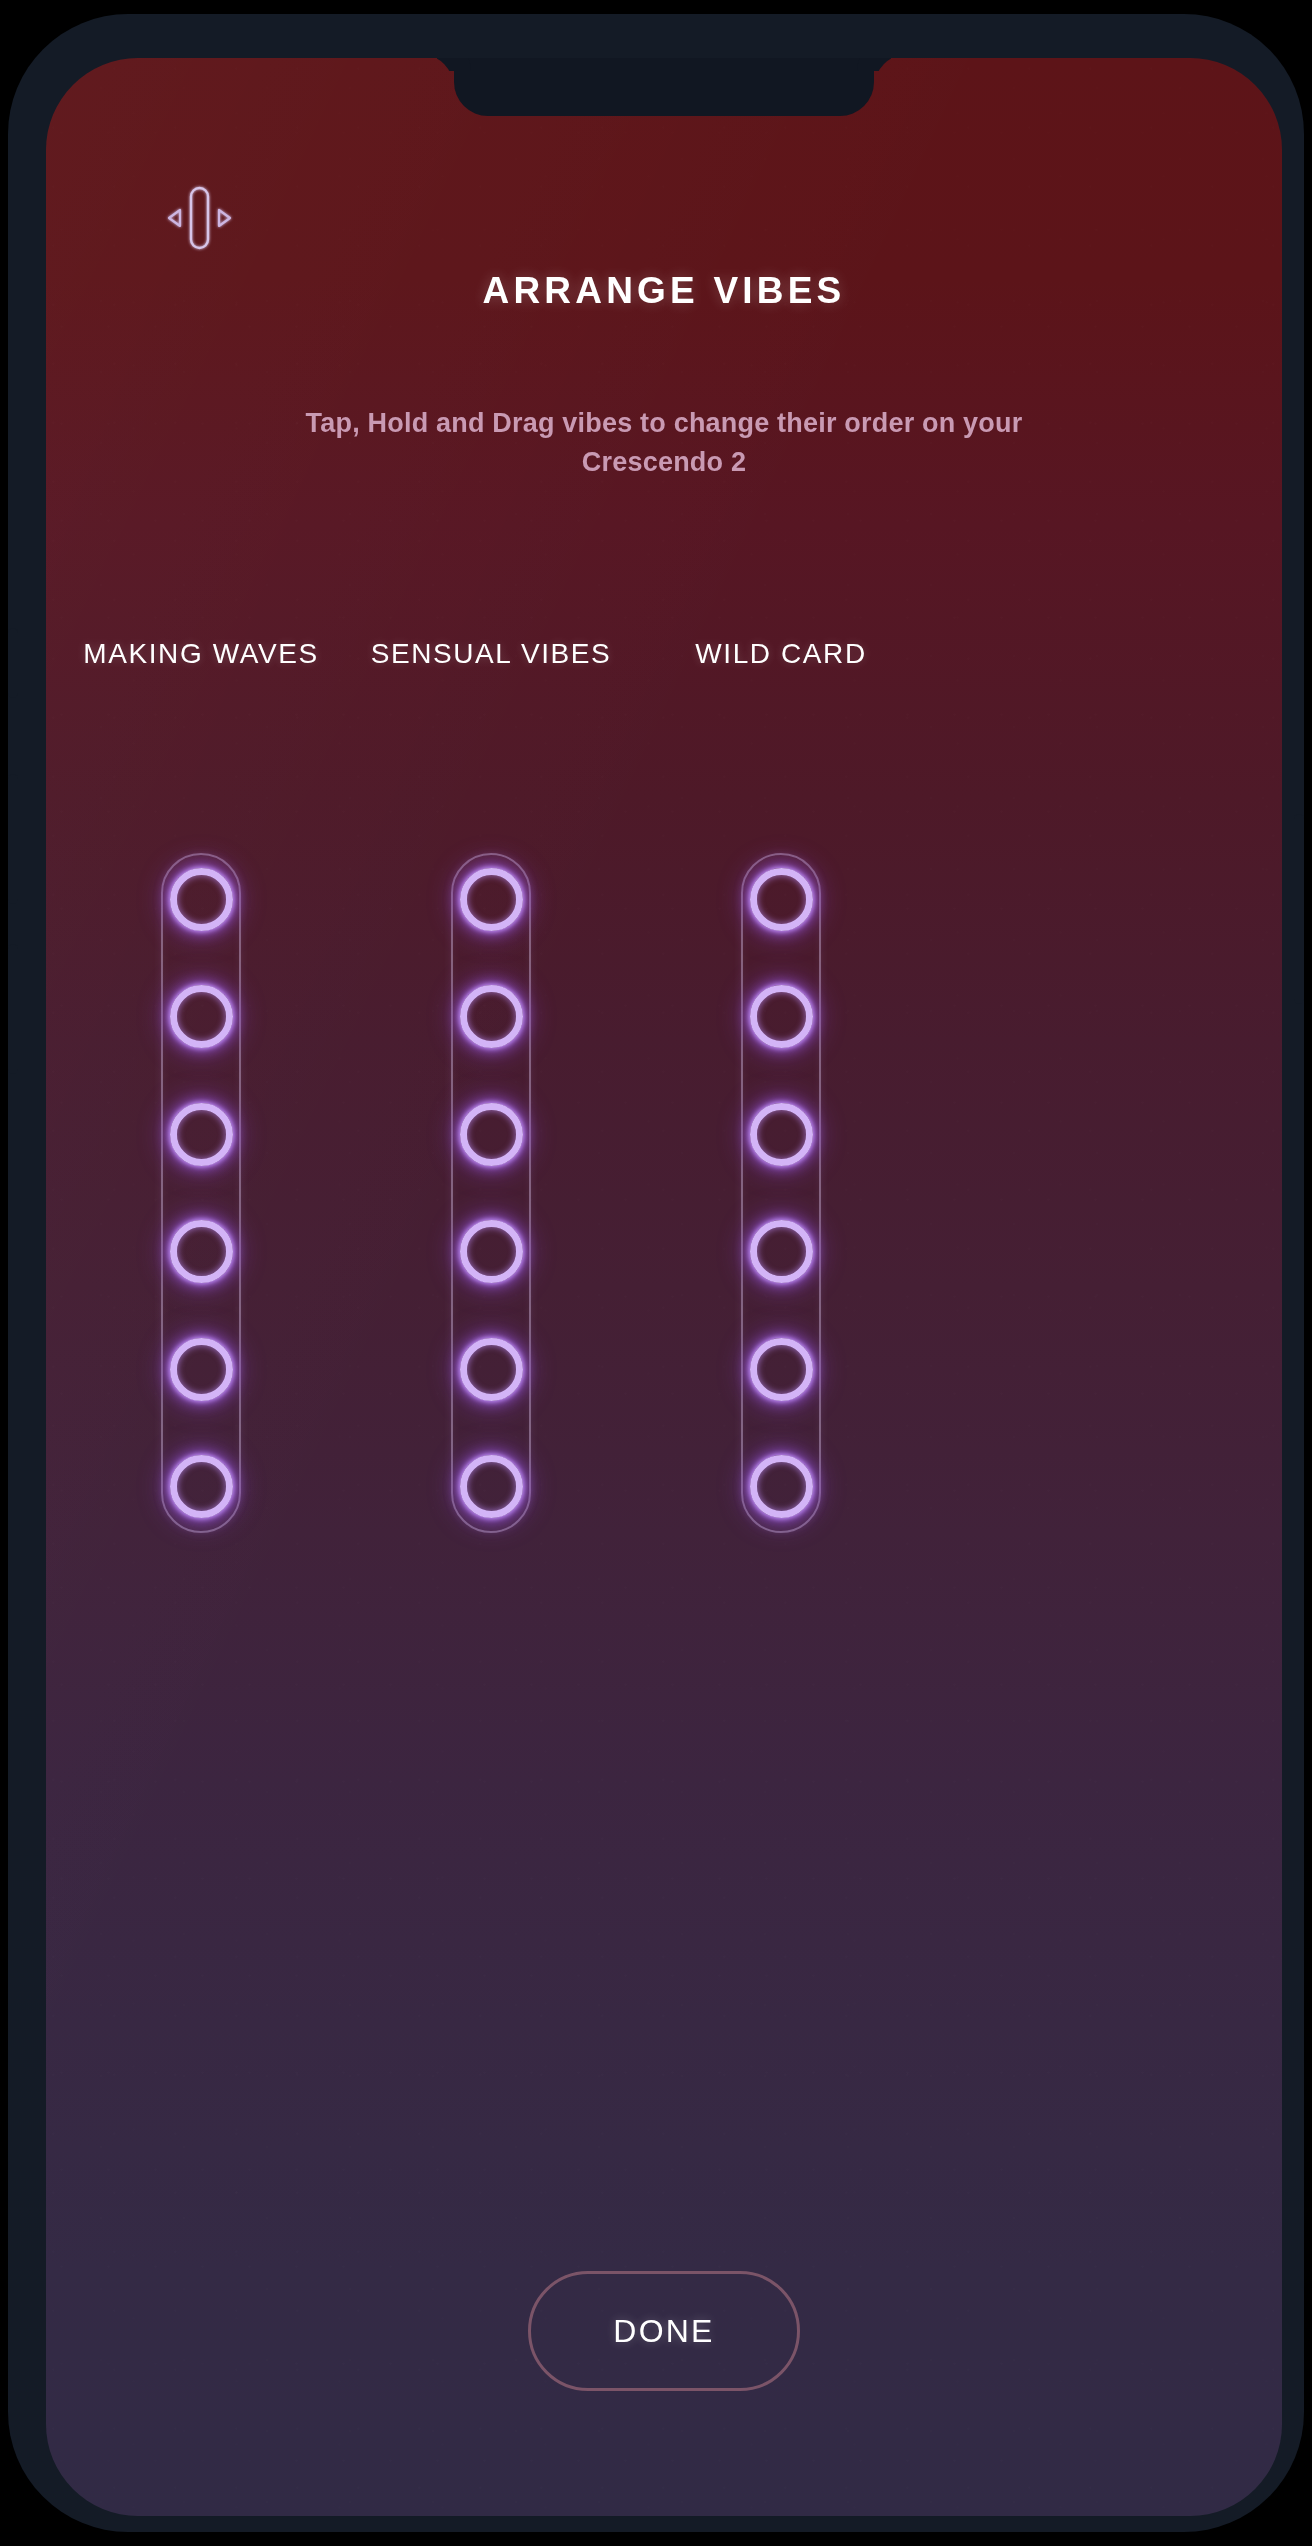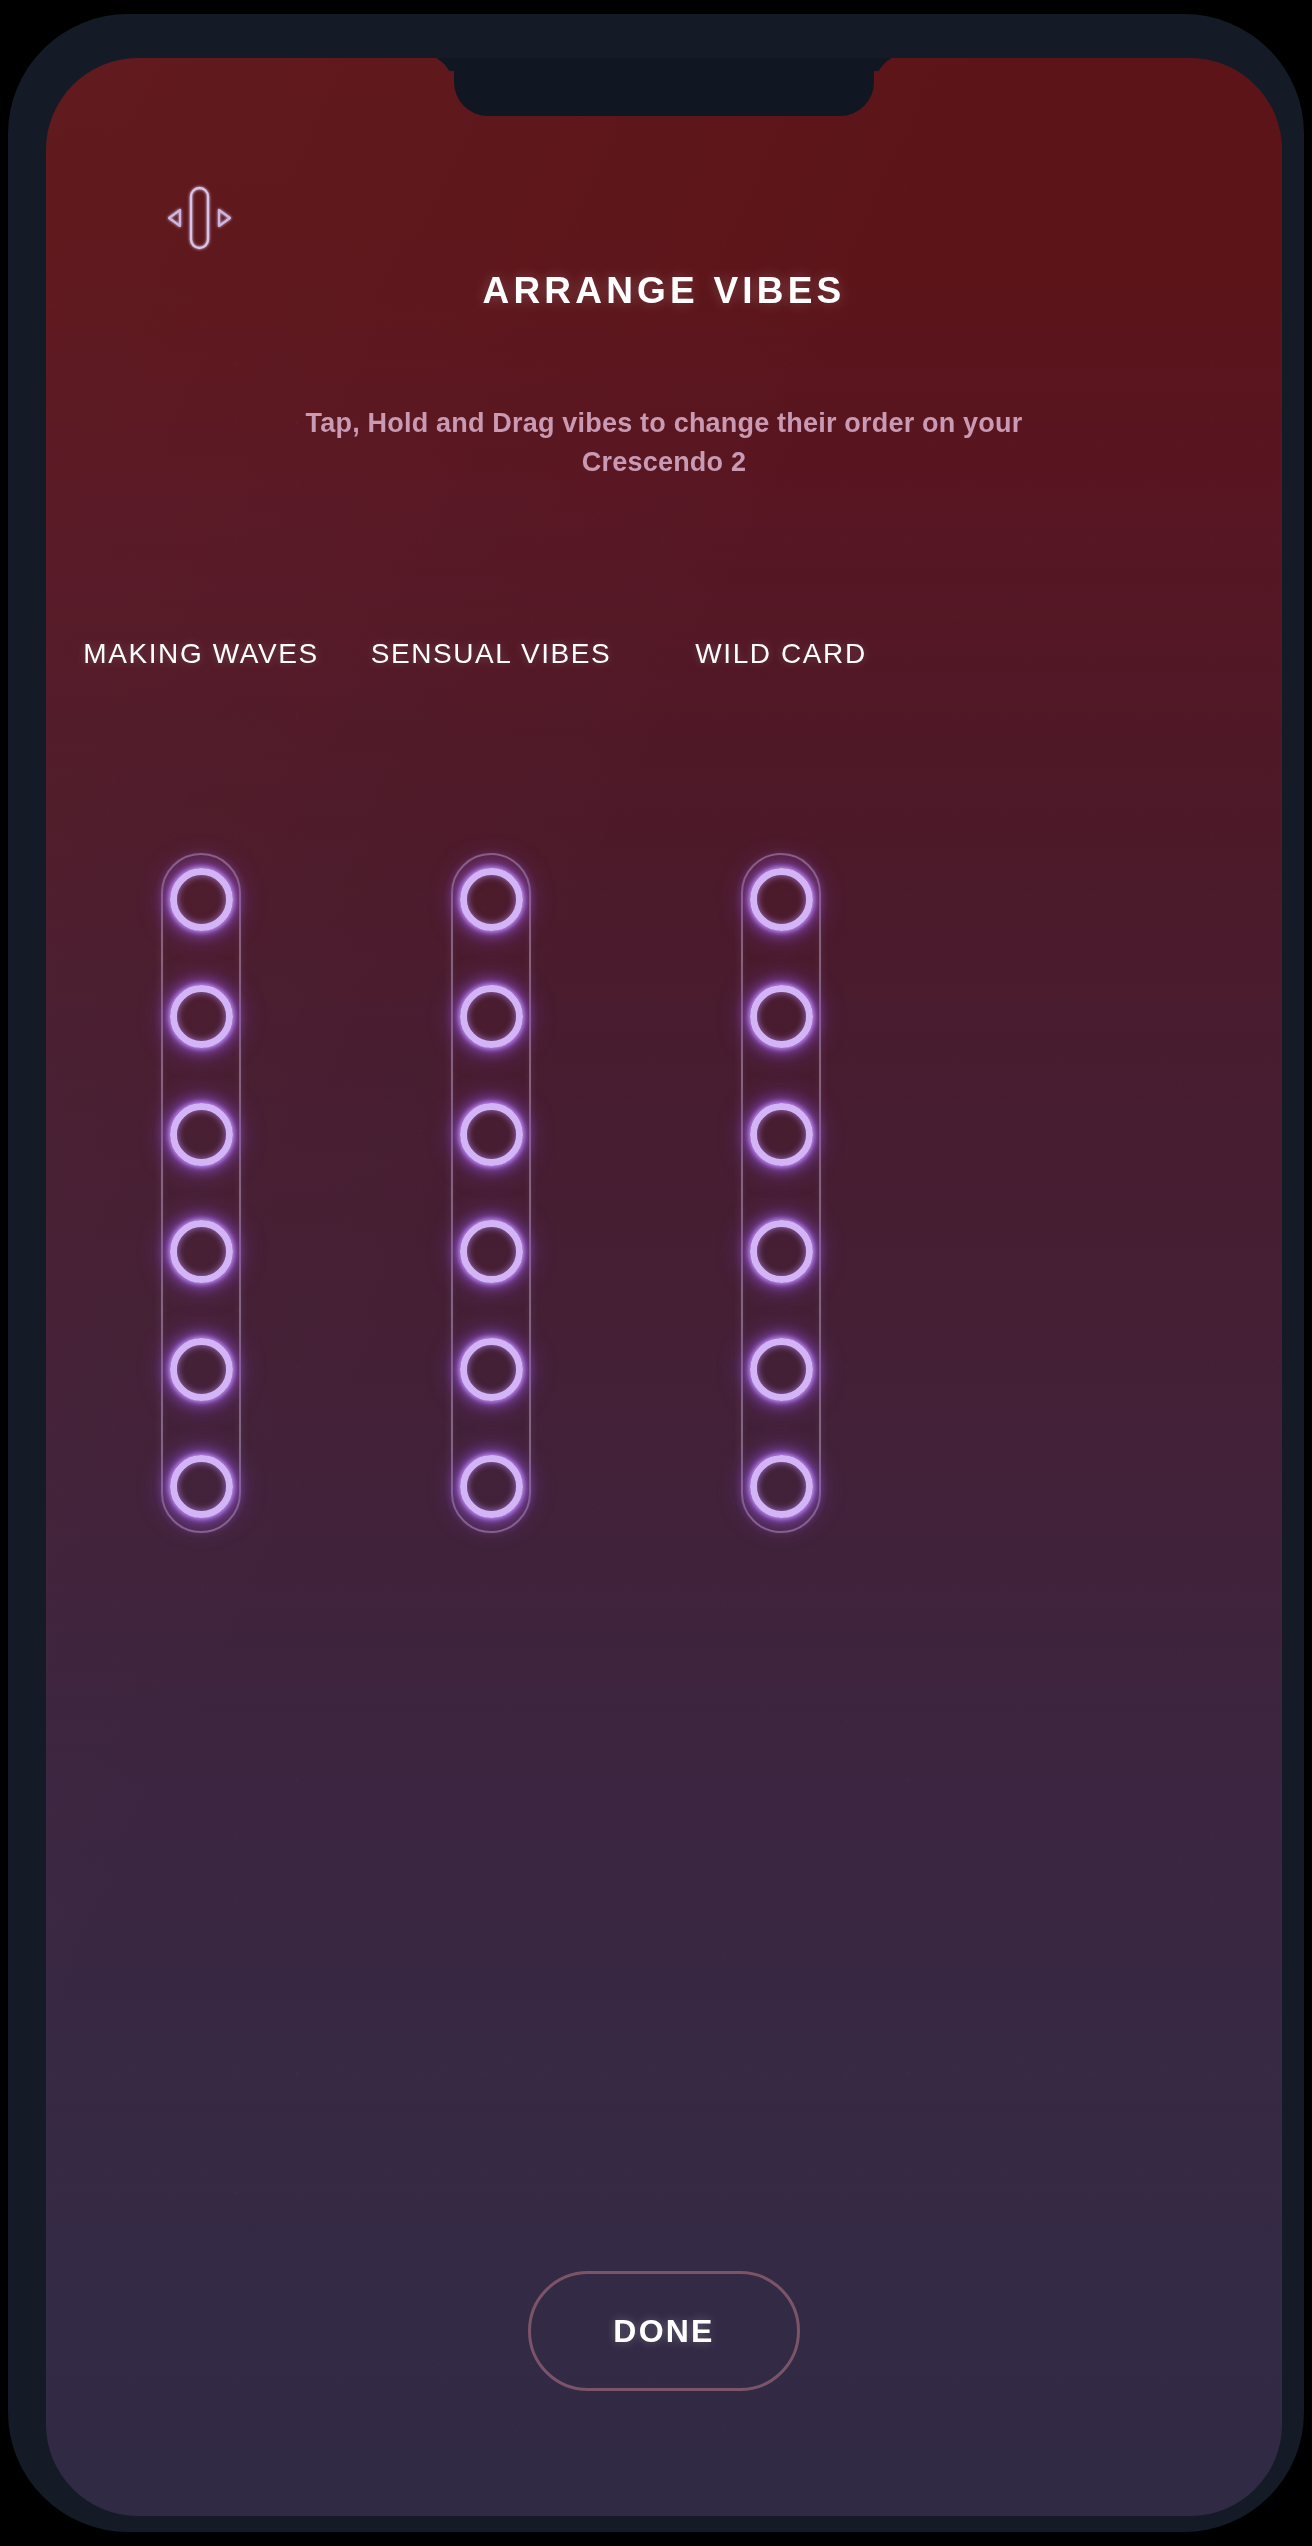--- a/index.html
+++ b/index.html
@@ -215,21 +215,21 @@
     left: 50%;
     transform: translateX(-50%);
     bottom: 125px;
     width: 272px;
     height: 120px;
     border: 3px solid #7b5468;
     border-radius: 60px;
     background: transparent;
     color: #ffffff;
     font-size: 32px;
-    font-weight: 700;
+    font-weight: 400;
     letter-spacing: 2.2px;
     display: flex;
     align-items: center;
     justify-content: center;
     cursor: pointer;
     font-family: "Liberation Sans", sans-serif;
     text-shadow: 0 0 10px rgba(255,255,255,.25);
   }
 </style>
 </head>

